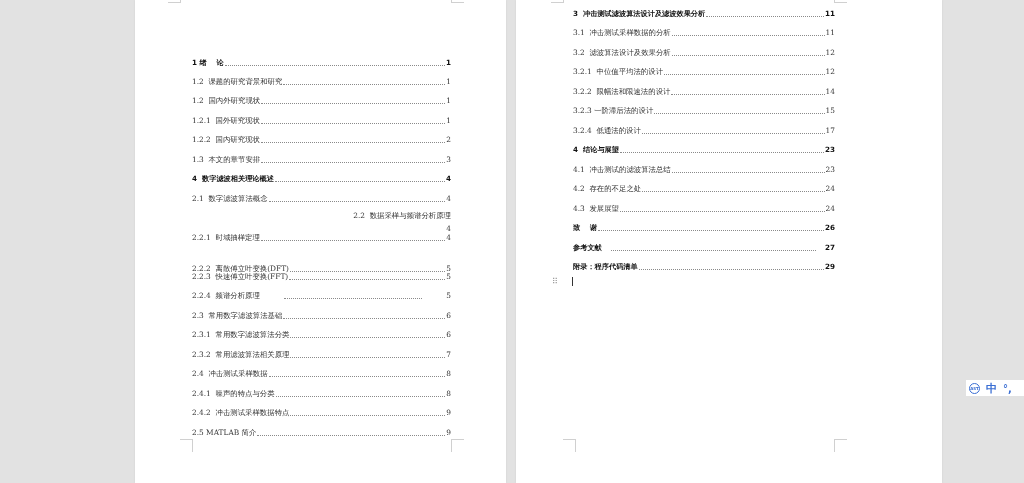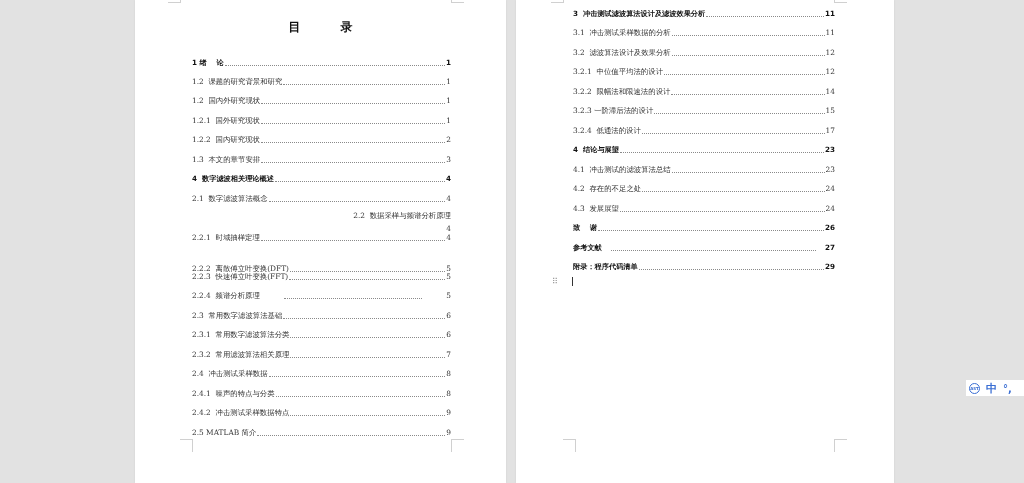--- a/index.html
+++ b/index.html
@@ -7,21 +7,21 @@
     width:1024px; height:483px; overflow:hidden;
     background:#e2e2e2; position:relative;
     font-family:"DejaVu Serif", "Liberation Serif", serif;
     color:#222;
   }
   .page {
     position:absolute; top:0; background:#fff; height:483px;
     box-shadow:0 0 2px rgba(0,0,0,0.08);
   }
   #page-left { left:135px; width:371px; }
-  #page-right { left:516px; width:378px; }
+  #page-right { left:516px; width:426px; }
   .corner { position:absolute; width:12px; height:12px; border-color:#d0d0d0; border-style:solid; border-width:0; }
   .c-tl { border-right-width:1px; border-bottom-width:1px; }
   .c-tr { border-left-width:1px; border-bottom-width:1px; }
   .c-bl { border-right-width:1px; border-top-width:1px; }
   .c-br { border-left-width:1px; border-top-width:1px; }
   .toc-title {
     position:absolute; top:19px; left:0; width:100%; text-align:center;
     font-family:"DejaVu Sans", sans-serif; font-weight:bold; font-size:12px;
     letter-spacing:14px; text-indent:14px; color:#111;
   }
@@ -52,21 +52,20 @@
   .ime-logo { width:11px; height:11px; border:1.5px solid #3b6fd4; border-radius:50%; font-size:4px; display:flex; align-items:center; justify-content:center; font-weight:bold; box-sizing:border-box; }
   .ime-lang { font-size:11px; font-weight:bold; }
   .ime-punct { font-size:10px; font-weight:bold; }
 </style>
 </head>
 <body>
 
 <div class="page" id="page-left">
   <div class="corner c-tl" style="left:33px; top:-10px;"></div>
   <div class="corner c-tr" style="left:316px; top:-10px;"></div>
-  <div class="toc-title">目　录</div>
   <div class="toc" id="toc-left">
       <div class="toc-row bold" style="top: 56px;">
         <span class="toc-label">1 绪　 论</span>
         <span class="toc-dots"></span>
         <span class="toc-page">1</span>
       </div>
       <div class="toc-row" style="top: 75px;">
         <span class="toc-label">1.2  课题的研究背景和研究</span>
         <span class="toc-dots"></span>
         <span class="toc-page">1</span>

